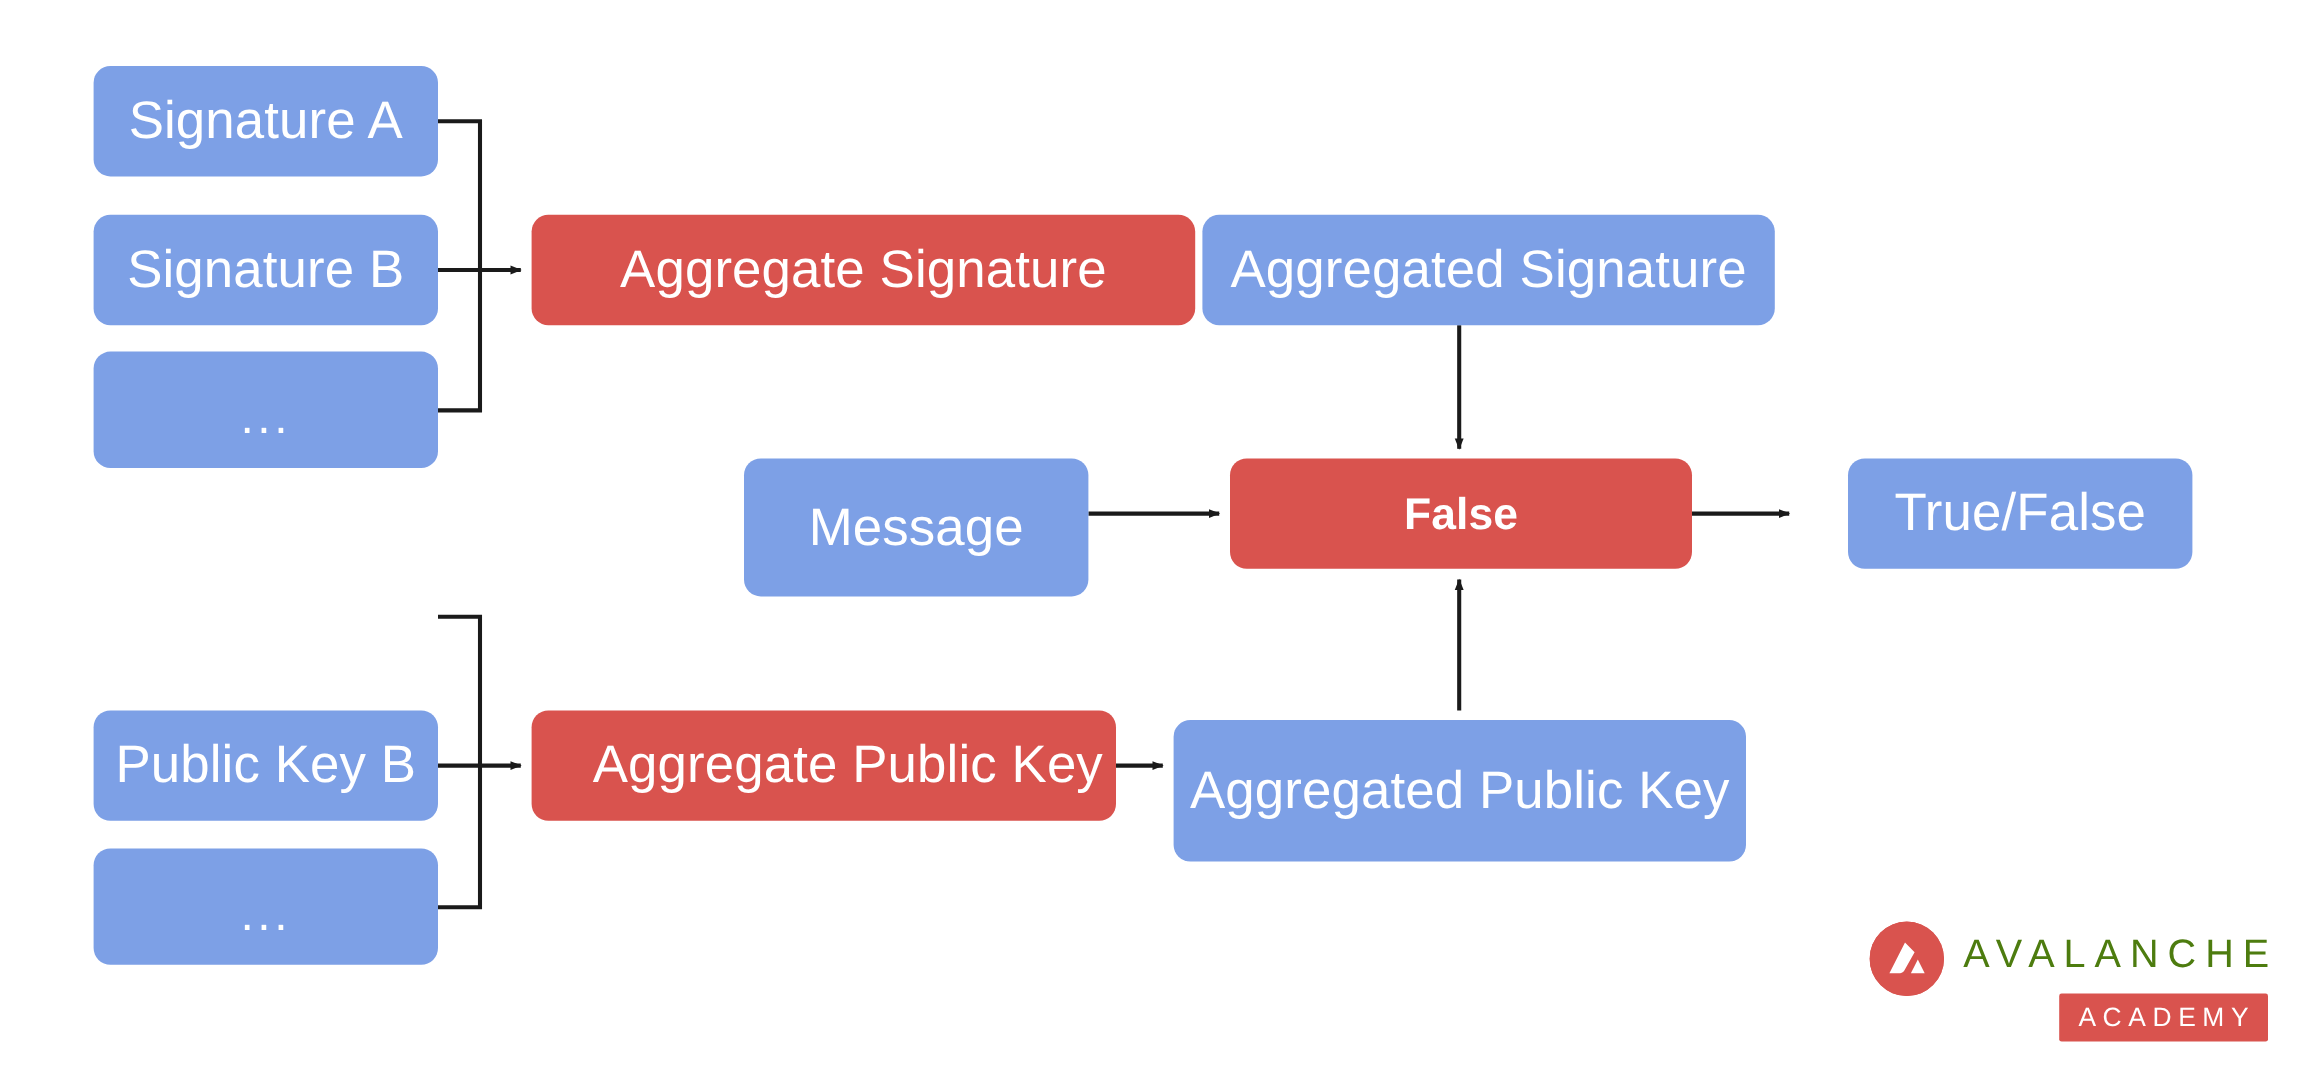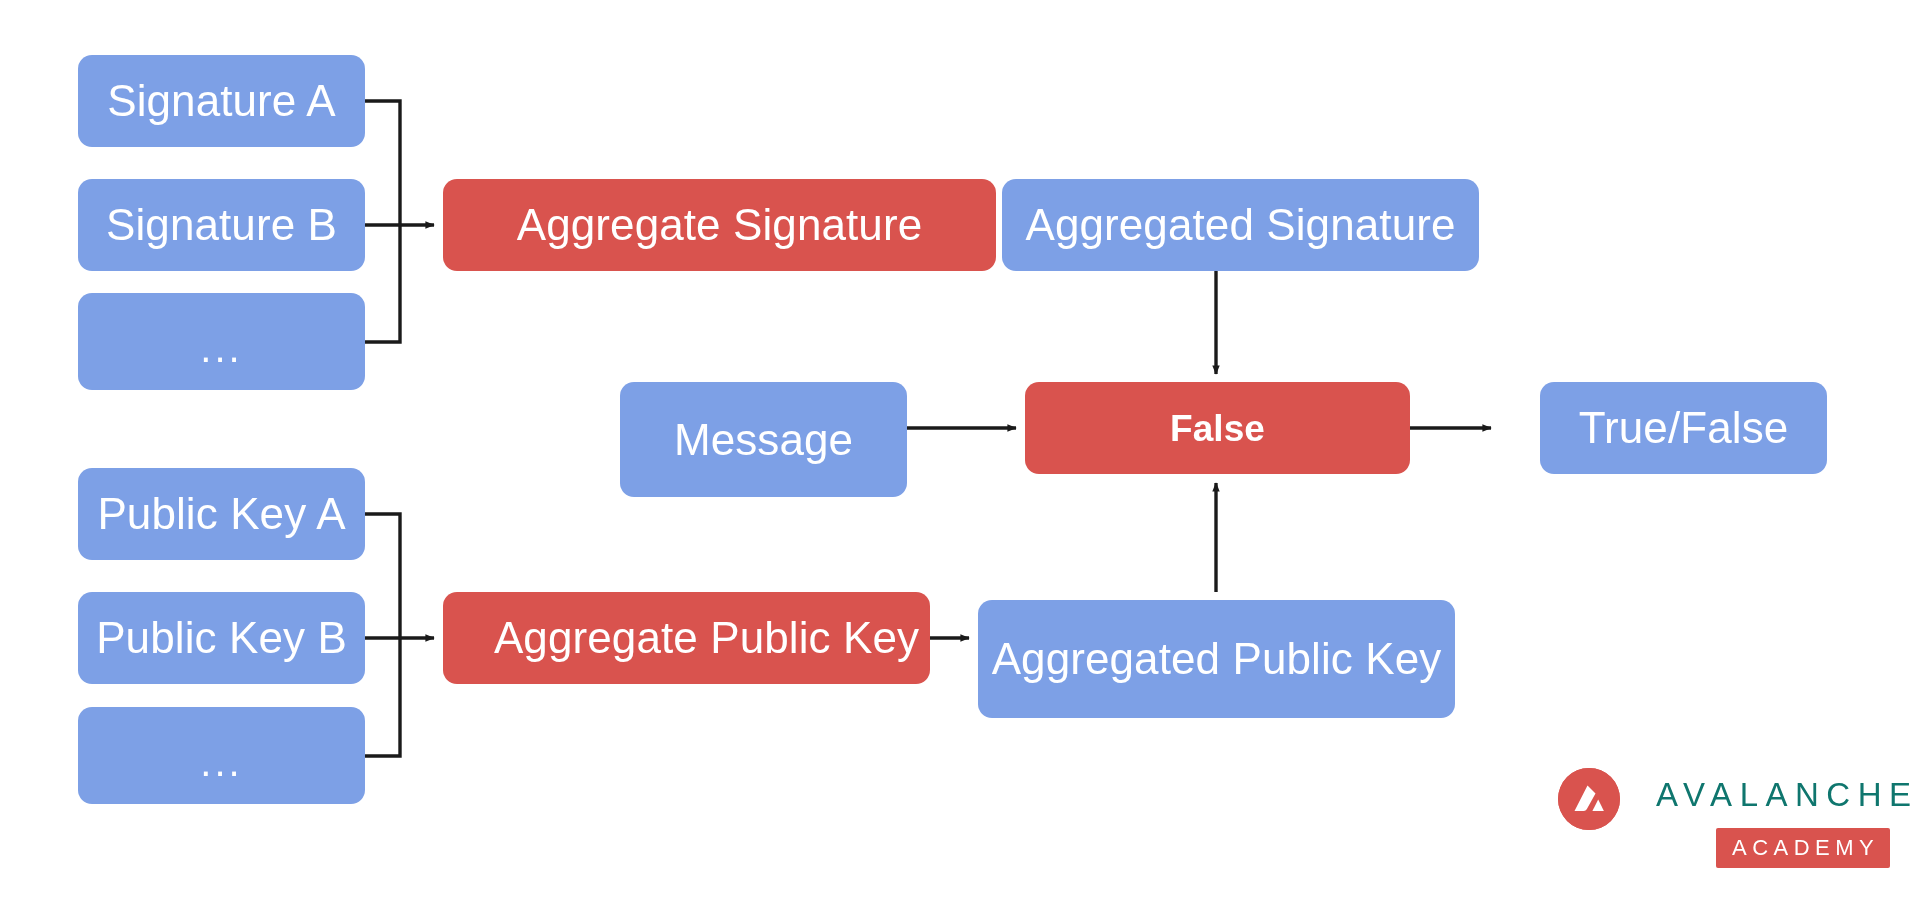--- a/index.html
+++ b/index.html
@@ -64,26 +64,25 @@
     top: 6px;
     width: 62px;
     height: 62px;
     border-radius: 50%;
     background: #d9534e;
   }
   #logo .wordmark {
     position: absolute;
     left: 78px;
     top: 14px;
-    color: #0f766e;
+    color: #4d7c0f;
     font-size: 33px;
     letter-spacing: 7.5px;
     font-weight: 400;
     white-space: nowrap;
-    margin-left: 20px;
   }
   #logo .academy-badge {
     position: absolute;
     left: 158px;
     top: 66px;
     background: #d9534e;
     color: #ffffff;
     font-size: 22px;
     letter-spacing: 5.5px;
     padding: 7px 11px 7px 16px;
@@ -173,23 +172,20 @@
   </div>
 
   <div class="node red bold" style="left:1025px; top:382px; width:385px; height:92px;">
     <span>False</span>
   </div>
 
   <div class="node blue" style="left:1500px; top:382px; width:287px; height:92px;margin-left:40px;">
     <span>True/False</span>
   </div>
 
-  <div class="node blue" style="left:78px;  top:468px; width:287px; height:92px;">
-    <span>Public Key A</span>
-  </div>
 
   <div class="node blue" style="left:78px;  top:592px; width:287px; height:92px;">
     <span>Public Key B</span>
   </div>
 
   <div class="node blue ellipsis" style="left:78px;  top:707px; width:287px; height:97px;">
     <span>...</span>
   </div>
 
   <div class="node red" style="left:443px; top:592px; width:487px; height:92px;padding-left:40px;">

